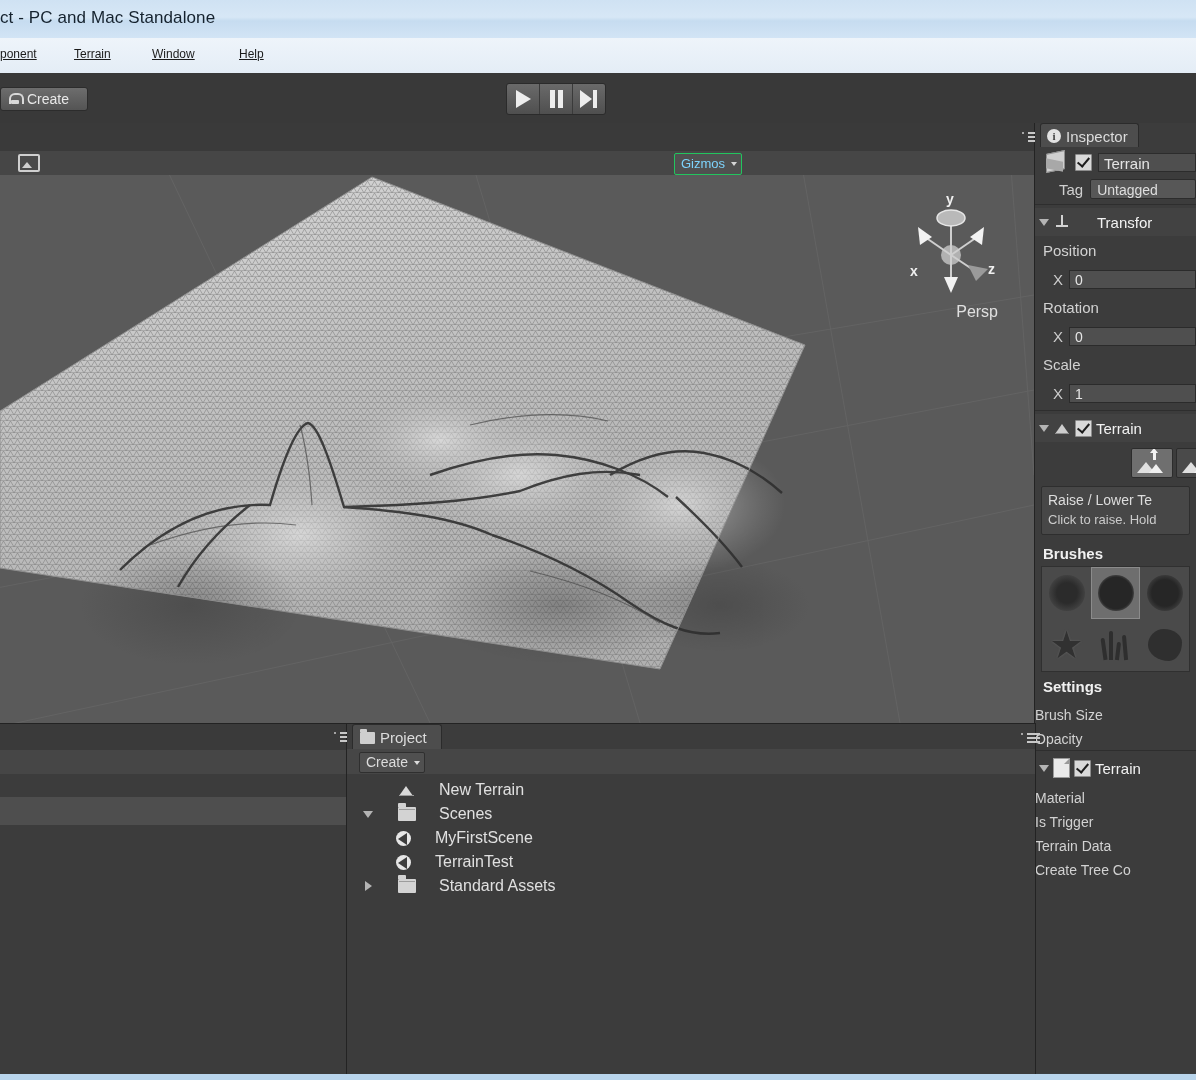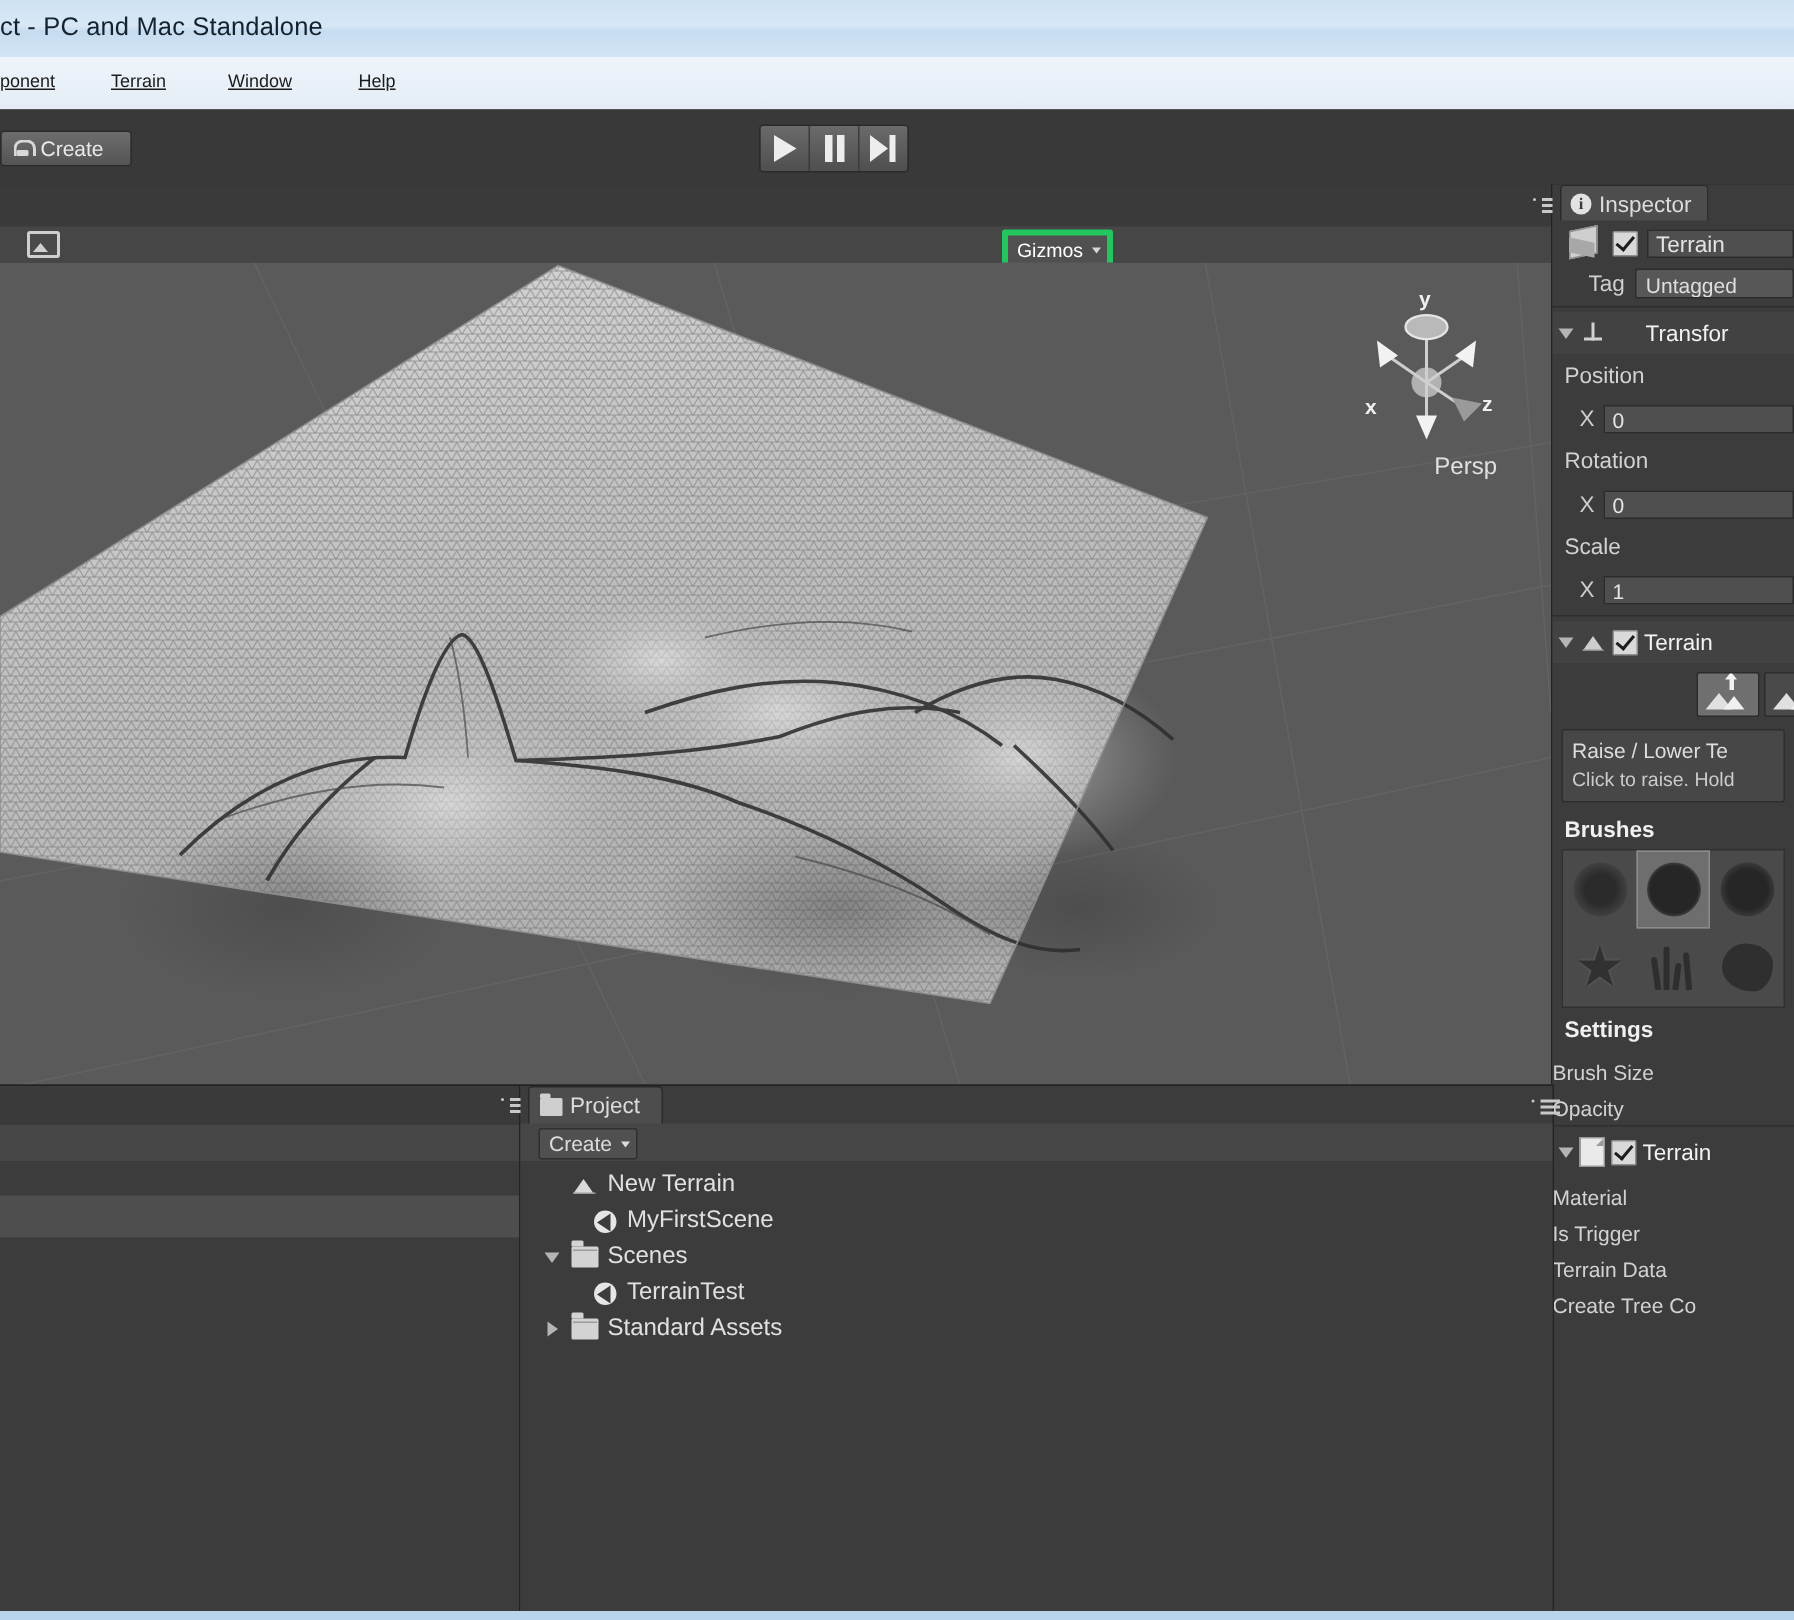--- a/index.html
+++ b/index.html
@@ -83,22 +83,22 @@
     background:#464646;border-bottom:1px solid #232323;
   }
   .tb-ico{position:absolute;top:3px;width:22px;height:18px;}
   .ico-pic{border:2px solid #cfcfcf;border-radius:2px;box-sizing:border-box;position:relative;background:#4a4a4a;}
   .ico-pic:after{content:"";position:absolute;left:2px;bottom:2px;border-left:5px solid transparent;border-right:5px solid transparent;border-bottom:6px solid #cfcfcf;}
   .ico-audio{position:relative;}
   .ico-audio:before{content:"";position:absolute;left:2px;top:5px;width:0;height:0;border-top:6px solid transparent;border-bottom:6px solid transparent;border-right:8px solid #cfcfcf;}
   .ico-audio:after{content:"";position:absolute;left:11px;top:3px;width:6px;height:10px;border:2px solid #cfcfcf;border-left:none;border-radius:0 8px 8px 0;}
   #gizmos-btn{
     position:absolute;right:292px;top:2px;height:20px;padding:0 16px 0 6px;
-    background:#505050;border:4px solid #22c55e;border-radius:2px;
-    font-size:13px;color:#ffffff;line-height:20px;
+    background:#505050;border:1px solid #22c55e;border-radius:2px;
+    font-size:13px;color:#7dd3fc;line-height:20px;
   }
   #gizmos-btn .caret{position:absolute;right:4px;top:8px;width:0;height:0;
     border-left:3px solid transparent;border-right:3px solid transparent;border-top:4px solid #d6d6d6;}
   .search-field{
     position:absolute;height:18px;border-radius:9px;
     background:#5c5c5c;border:1px solid #2e2e2e;
     font-size:13px;color:#cfcfcf;line-height:18px;padding-left:22px;box-sizing:border-box;margin-top:47px;
   }
   .search-field .mag{
     position:absolute;left:6px;top:3px;width:8px;height:8px;
@@ -253,21 +253,21 @@
   #proj-tab .lbl{font-size:15px;color:#dcdcdc;}
   #proj-menu-ico{position:absolute;right:10px;top:8px;}
   #proj-toolbar{position:absolute;left:0;top:25px;width:688px;height:25px;background:#464646;border-bottom:1px solid #232323;}
   #create-btn{
     position:absolute;left:12px;top:3px;height:19px;padding:0 16px 0 6px;
     font-size:14px;color:#dcdcdc;line-height:19px;background:#505050;border:1px solid #2f2f2f;border-radius:2px;
   }
   #create-btn .caret{position:absolute;right:4px;top:8px;width:0;height:0;border-left:3px solid transparent;border-right:3px solid transparent;border-top:4px solid #dcdcdc;}
   #proj-search{right:6px;top:3px;width:310px;}
   #proj-tree{position:absolute;left:0;top:50px;width:688px;height:335px;background:#3c3c3c;padding-top:4px;box-sizing:border-box;}
-  .tree-row{height:24px;display:flex;align-items:center;gap:6px;}
+  .tree-row{height:24px;display:flex;align-items:center;gap:23px;}
   .tree-row .tx{font-size:16px;color:#e0e0e0;white-space:nowrap;}
   .tw{width:14px;display:flex;justify-content:center;flex:0 0 auto;}
   .scene-ico{width:17px;height:17px;position:relative;flex:0 0 auto;}
   .scene-ico:before{
     content:"";position:absolute;left:1px;top:1px;width:15px;height:15px;
     background:#e6e6e6;border-radius:50%;
   }
   .scene-ico:after{
     content:"";position:absolute;left:3px;top:3px;
     border-top:6px solid transparent;border-bottom:6px solid transparent;border-right:9px solid #3c3c3c;
@@ -587,33 +587,33 @@
       </div>
       <div class="search-field" id="proj-search">All<span class="mag"></span></div>
     </div>
 
     <div id="proj-tree">
       <div class="tree-row" style="padding-left:14px">
         <span class="tw"></span>
         <span class="terrain-small"></span>
         <span class="tx">New Terrain</span>
       </div>
-      <div class="tree-row" style="padding-left:48px">
-        <span class="scene-ico"></span>
-        <span class="tx">MyFirstScene</span>
-      </div>
       <div class="tree-row" style="padding-left:14px">
         <span class="tw">
             <span class="tri"></span>
           </span>
         <span class="folder-big"></span>
         <span class="tx">Scenes</span>
       </div>
       <div class="tree-row" style="padding-left:48px">
         <span class="scene-ico"></span>
+        <span class="tx">MyFirstScene</span>
+      </div>
+      <div class="tree-row" style="padding-left:48px">
+        <span class="scene-ico"></span>
         <span class="tx">TerrainTest</span>
       </div>
       <div class="tree-row" style="padding-left:14px">
         <span class="tw">
             <span class="tri closed"></span>
           </span>
         <span class="folder-big"></span>
         <span class="tx">Standard Assets</span>
       </div>
     </div>

